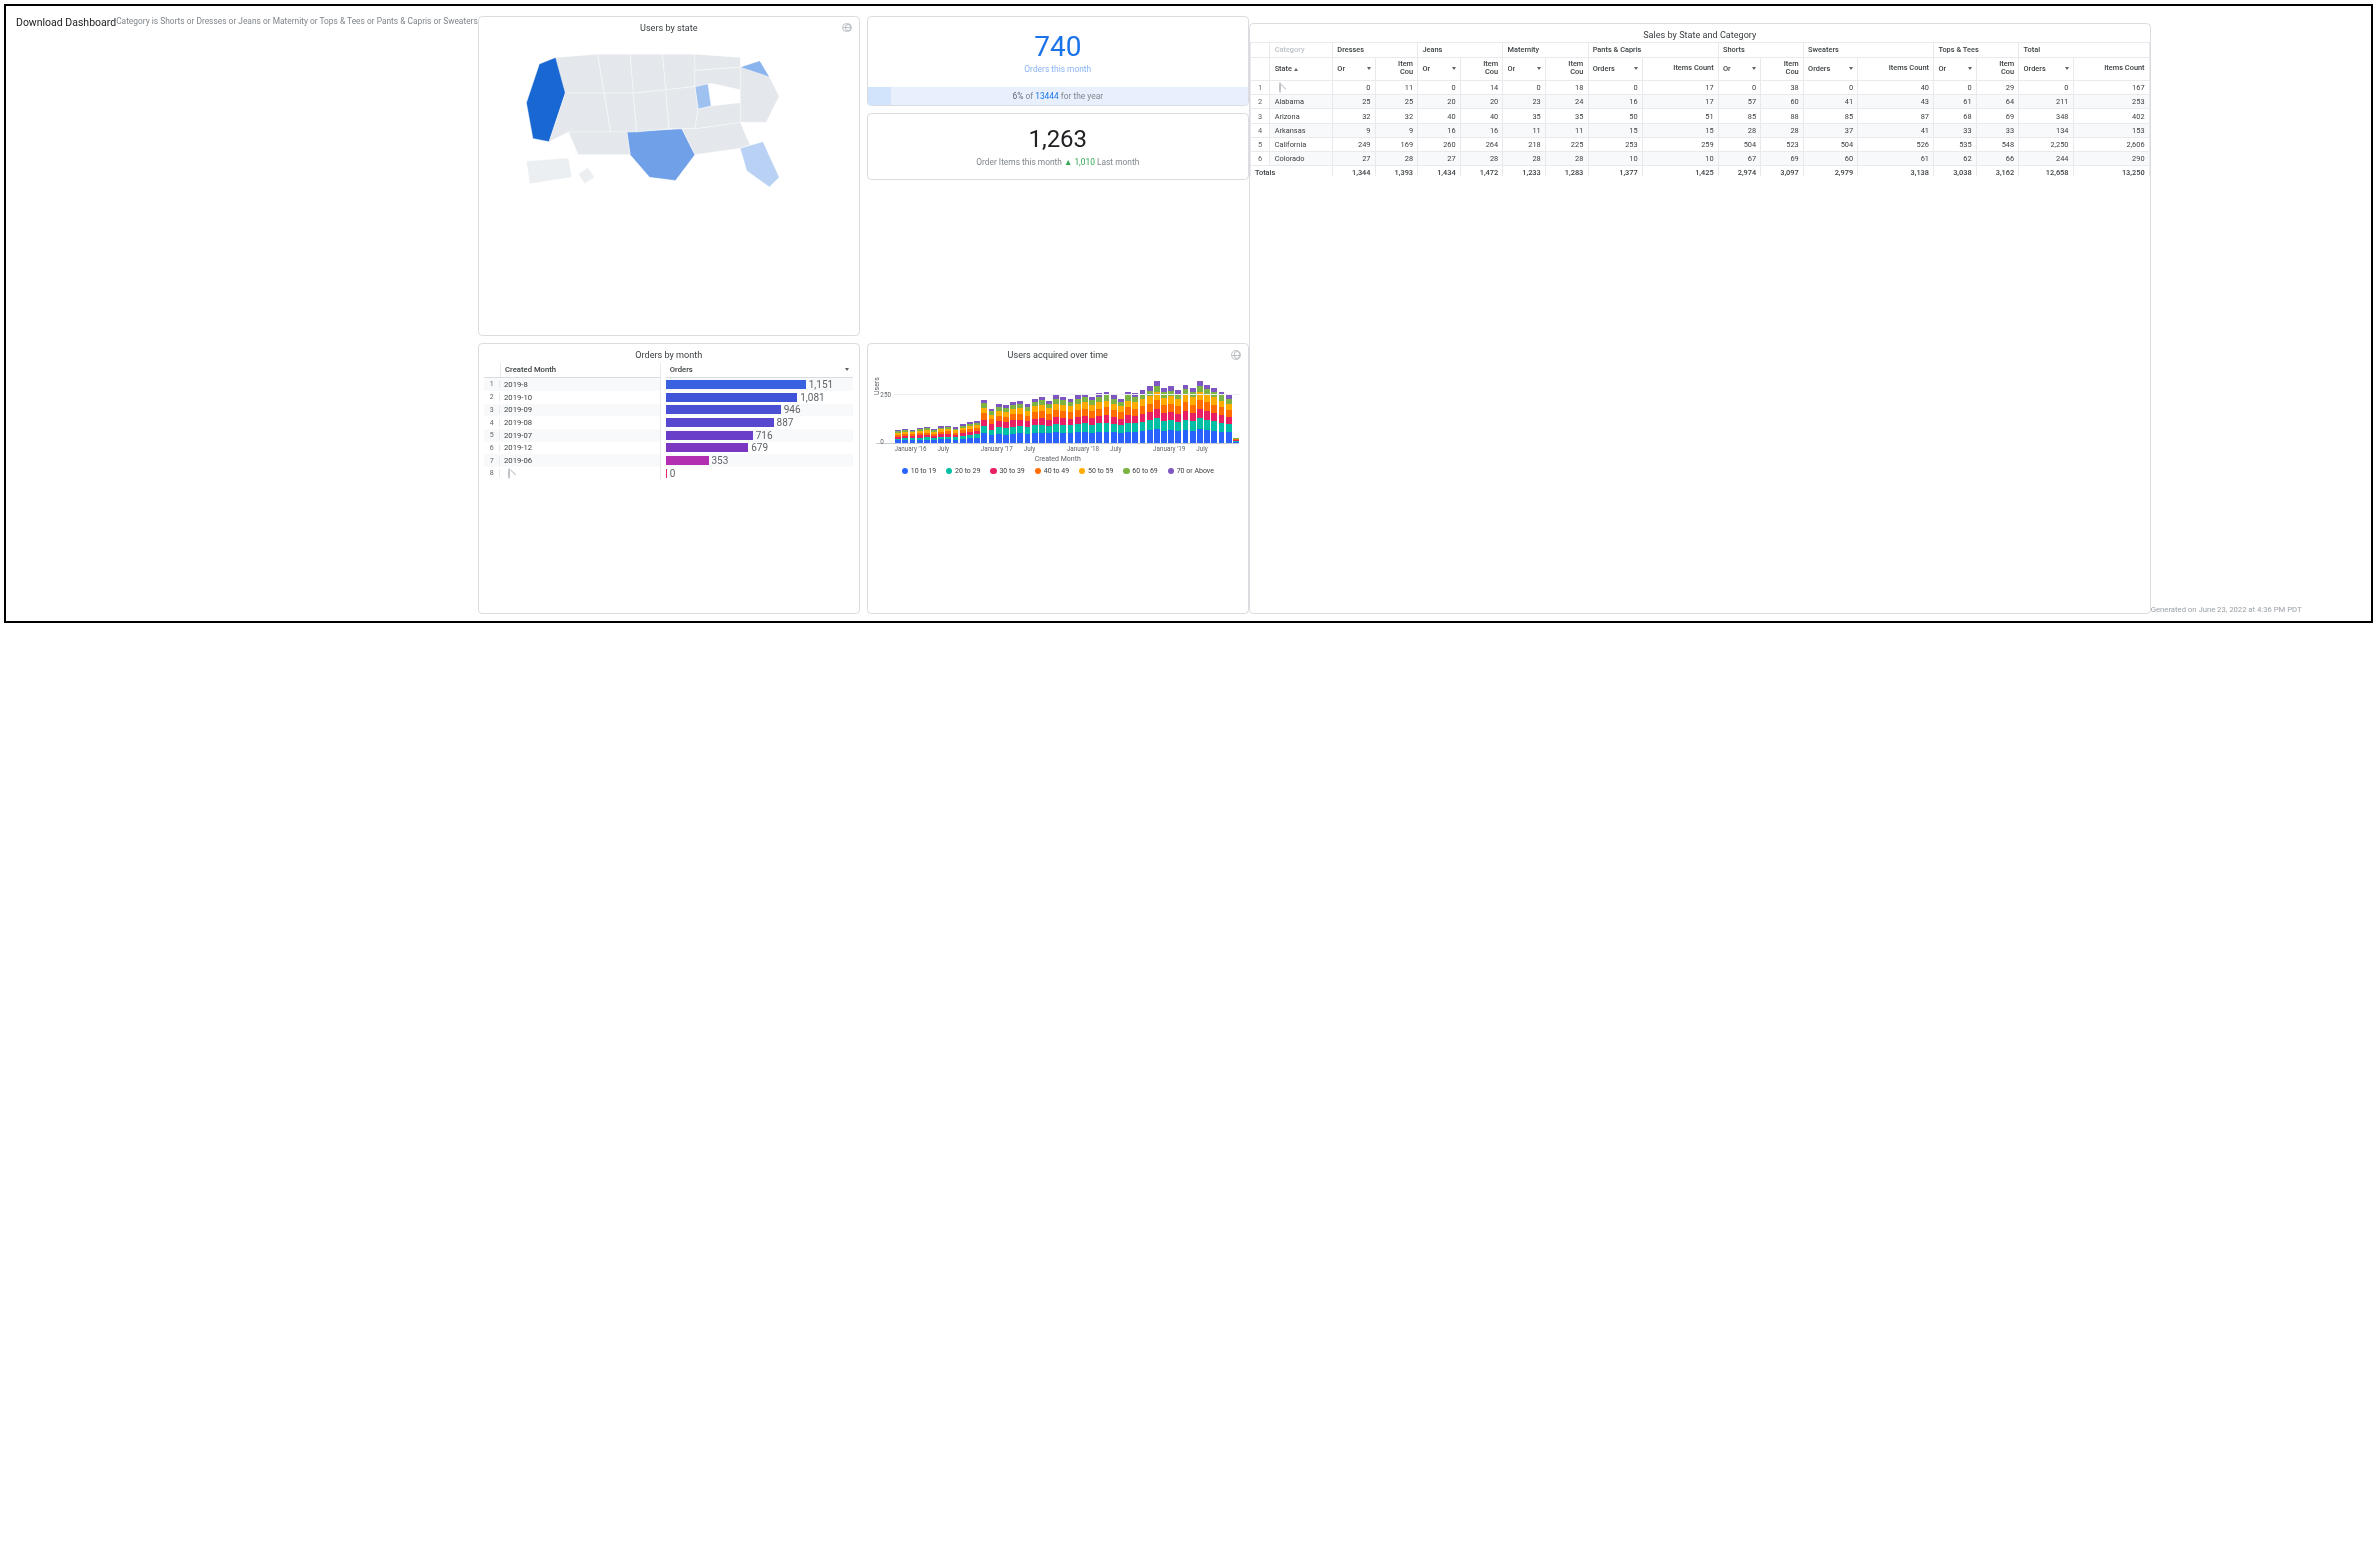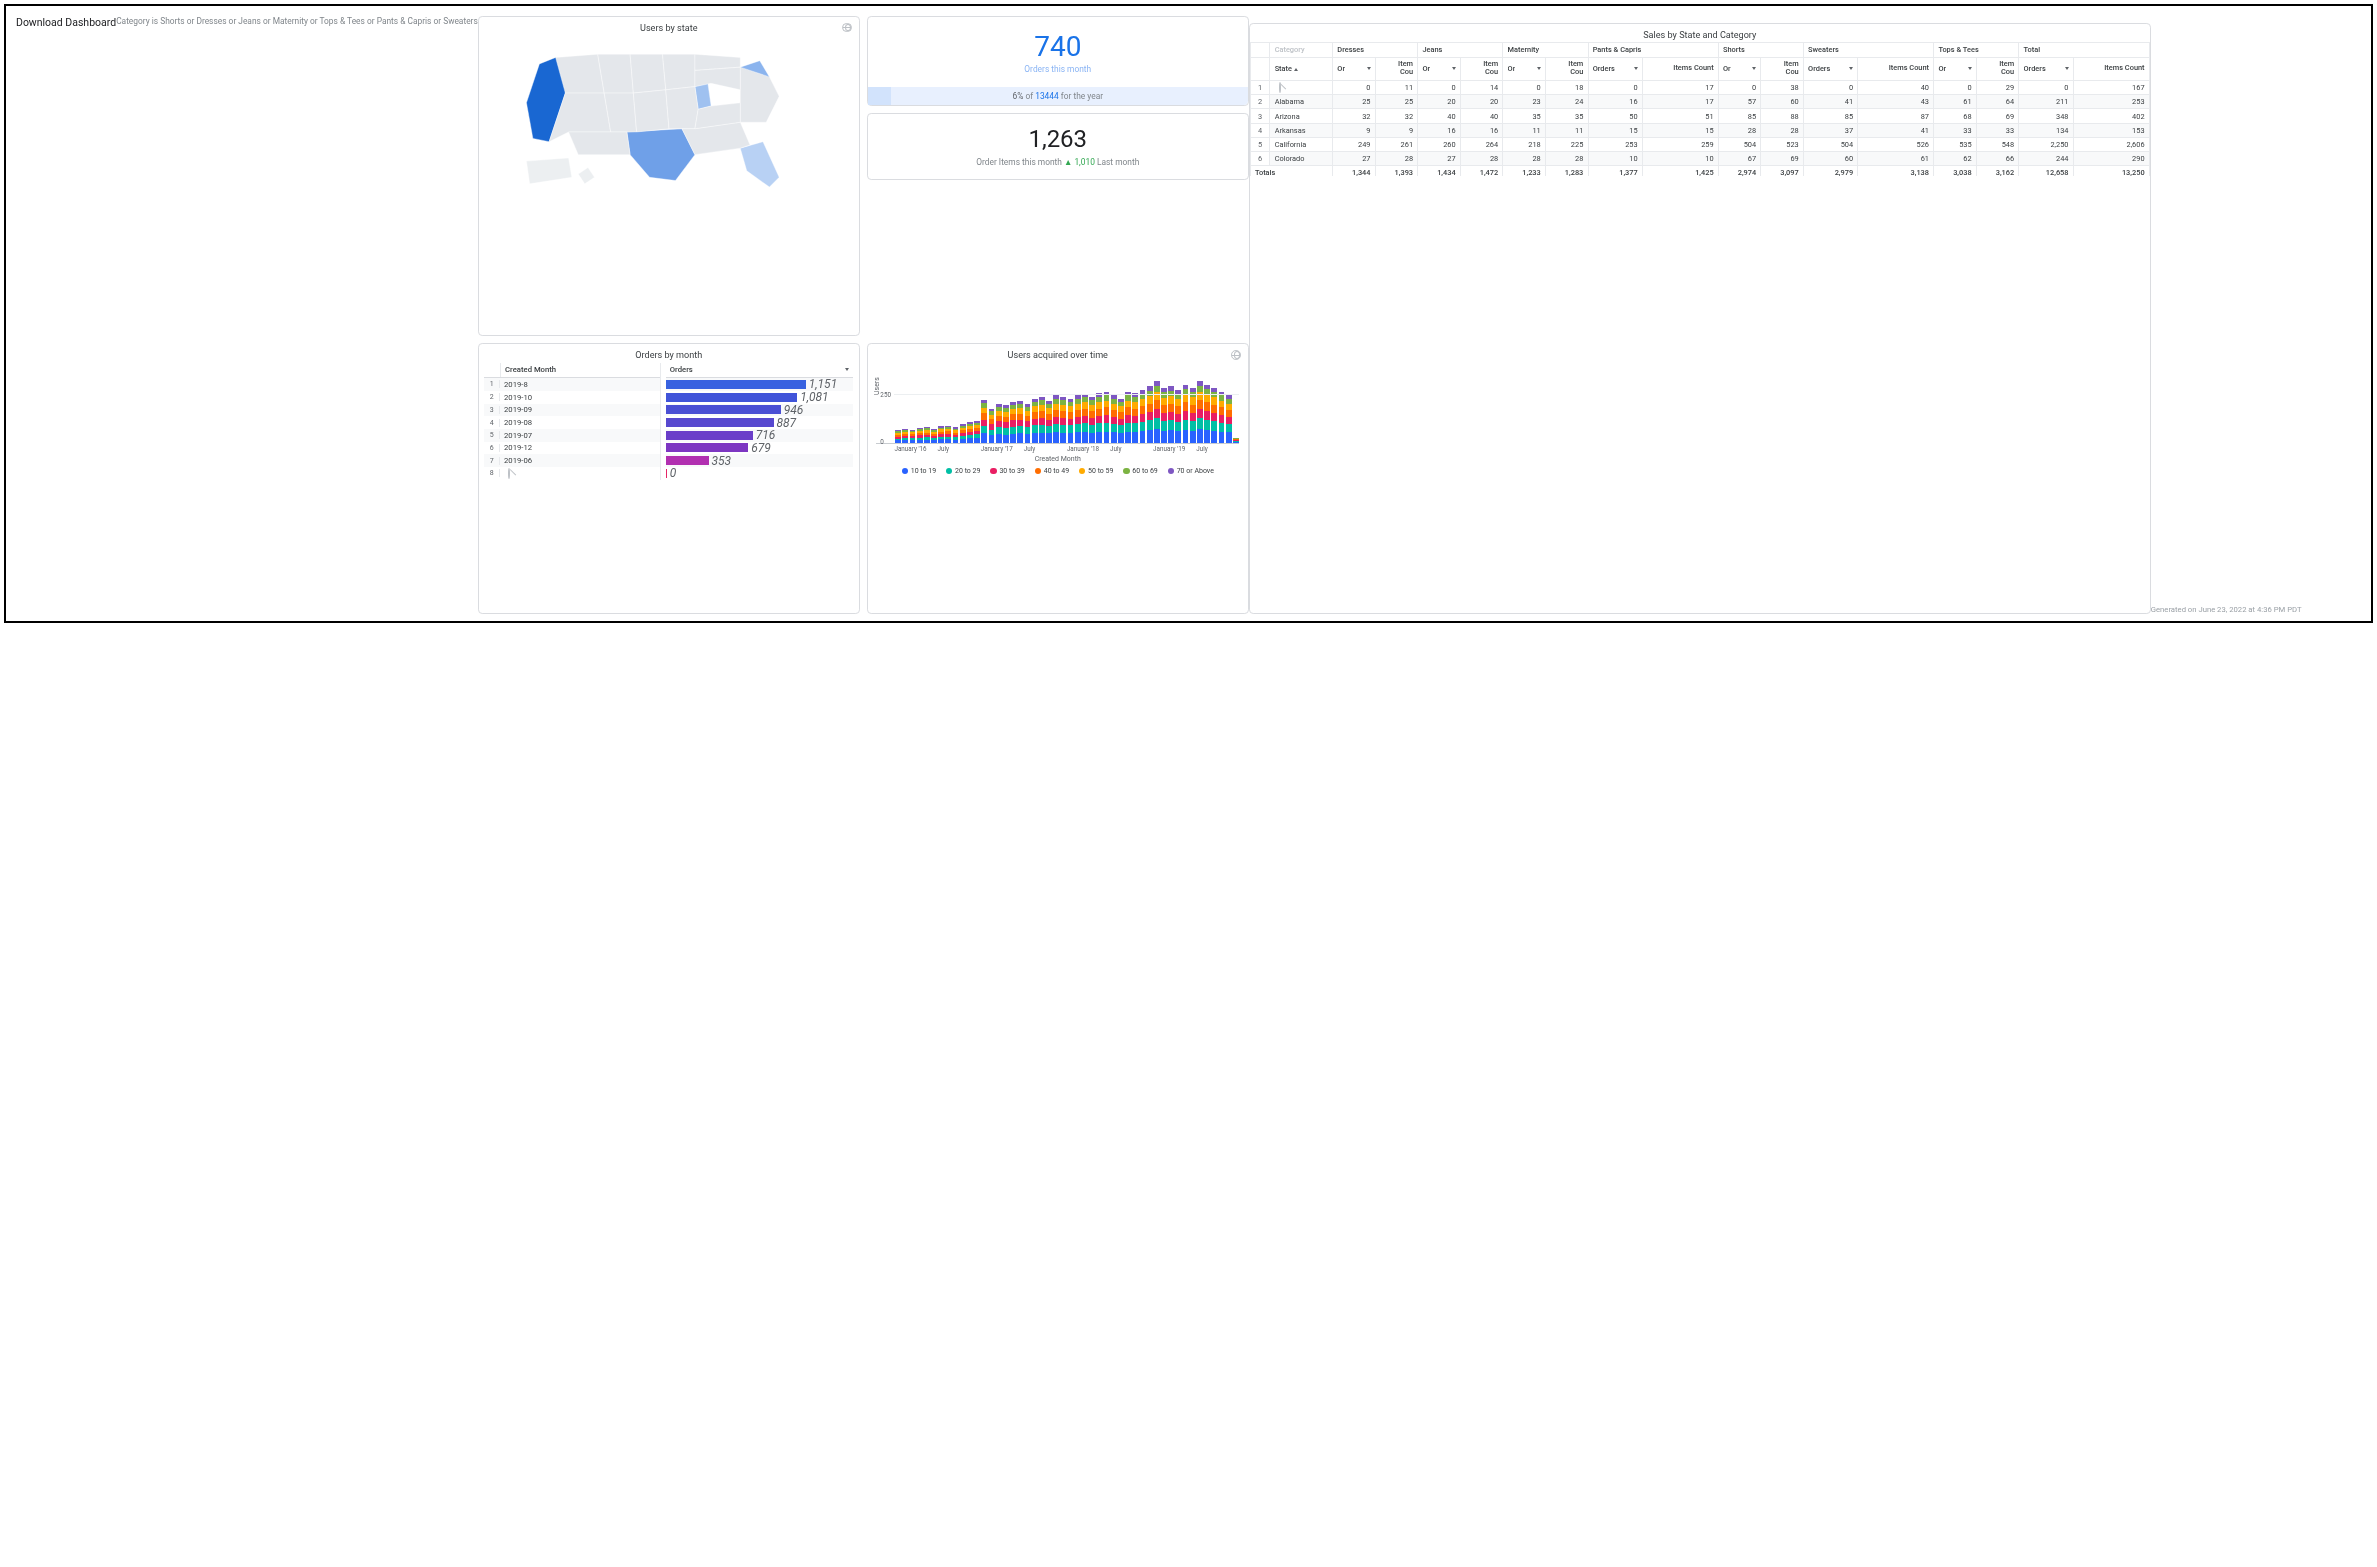--- a/index.html
+++ b/index.html
@@ -44,21 +44,21 @@
 .obm-head-row .mon { flex:1; padding:2.8px 4.2px; border-left:0.7px solid #e8eaed;}
 .obm-head-row .ord { flex:1; padding:2.8px 4.2px; display:flex; justify-content:space-between; align-items:center;}
 .chev { width:0; height:0; border-left:2.8px solid transparent; border-right:2.8px solid transparent; border-top:3.5px solid #5f6368; display:inline-block;}
 .obm-row { display:flex; align-items:center; height:12.7px;}
 .obm-row:nth-child(odd) { background:#f8f9fa; }
 .obm-row .idx { width:15.5px; text-align:center; color:#5f6368; border-right:0.7px solid #e8eaed; font-size:7px;}
 .obm-row .mon { flex:1; padding:0 4.2px; }
 .bar-row { display:flex; align-items:center; height:12.7px;}
 .bar-row:nth-child(odd) { background:#f8f9fa; }
 .bar { height:9.1px; border-radius:0; }
-.bar-lbl { font-size:12px; color:#5f6368; margin-left:2.8px;font-style:italic; }
+.bar-lbl { font-size:10px; color:#5f6368; margin-left:2.8px; }
 .no-data { width:7px; height:7px; border:0.8px solid #bdc1c6; border-radius:50%; margin-left:4.2px; position:relative;}
 .no-data::after{ content:""; position:absolute; width:8.4px; height:0.8px; background:#bdc1c6; top:2.8px; left:-0.7px; transform:rotate(45deg);}
 
 .uat-body { padding:4.2px 8.4px 5.6px 8.4px; }
 .uat-plot { display:flex; align-items: flex-end; height:77px; border-bottom:0.7px solid #c8ccd0; padding-left:18.3px; position:relative;}
 .uat-ylabel { position:absolute; left:-2.8px; top:28px; transform:rotate(-90deg); transform-origin:left top; font-size:7px; color:#5f6368;}
 .uat-ytick { position:absolute; left:4.2px; font-size:6.3px; color:#5f6368;}
 .uat-grid { position:absolute; left:18.3px; right:0; border-top:0.7px solid #eceff1; }
 .uat-col { flex:1; margin:0 0.7px; display:flex; flex-direction:column-reverse;}
 .uat-seg { width:100%; }
@@ -857,21 +857,21 @@
               <td>41</td>
               <td>33</td>
               <td>33</td>
               <td>134</td>
               <td>153</td>
             </tr>
             <tr>
               <td class="idx-col">5</td>
               <td class="left">California</td>
               <td>249</td>
-              <td>261</td>
+              <td>169</td>
               <td>260</td>
               <td>264</td>
               <td>218</td>
               <td>225</td>
               <td>253</td>
               <td>259</td>
               <td>504</td>
               <td>523</td>
               <td>504</td>
               <td>526</td>

